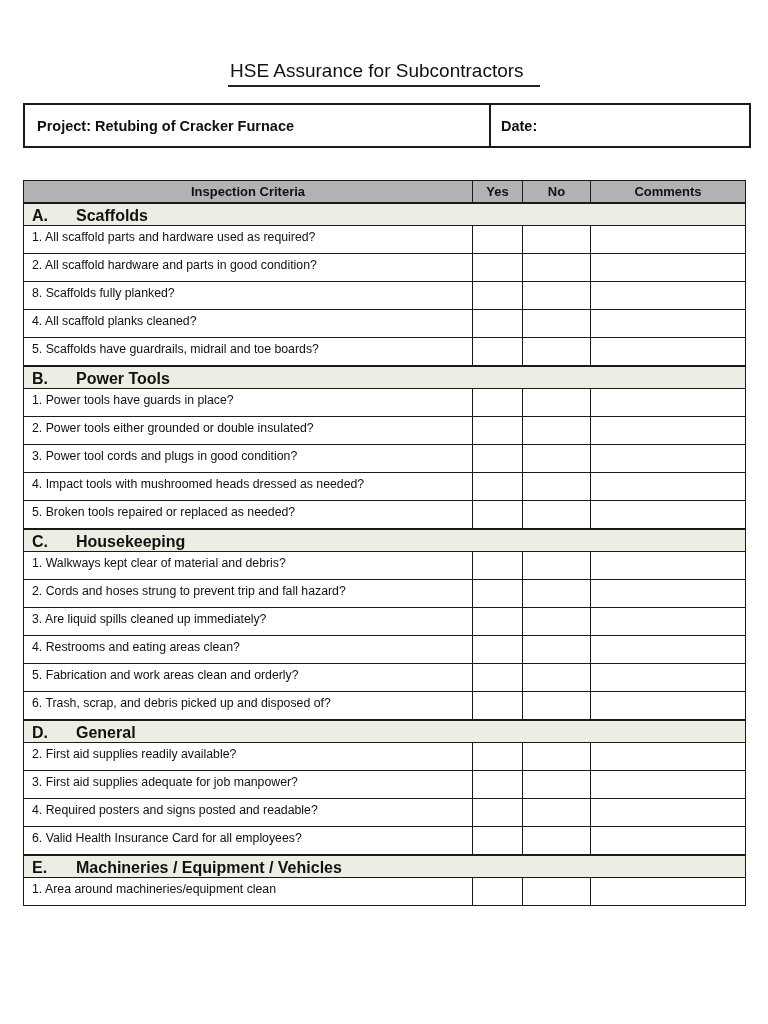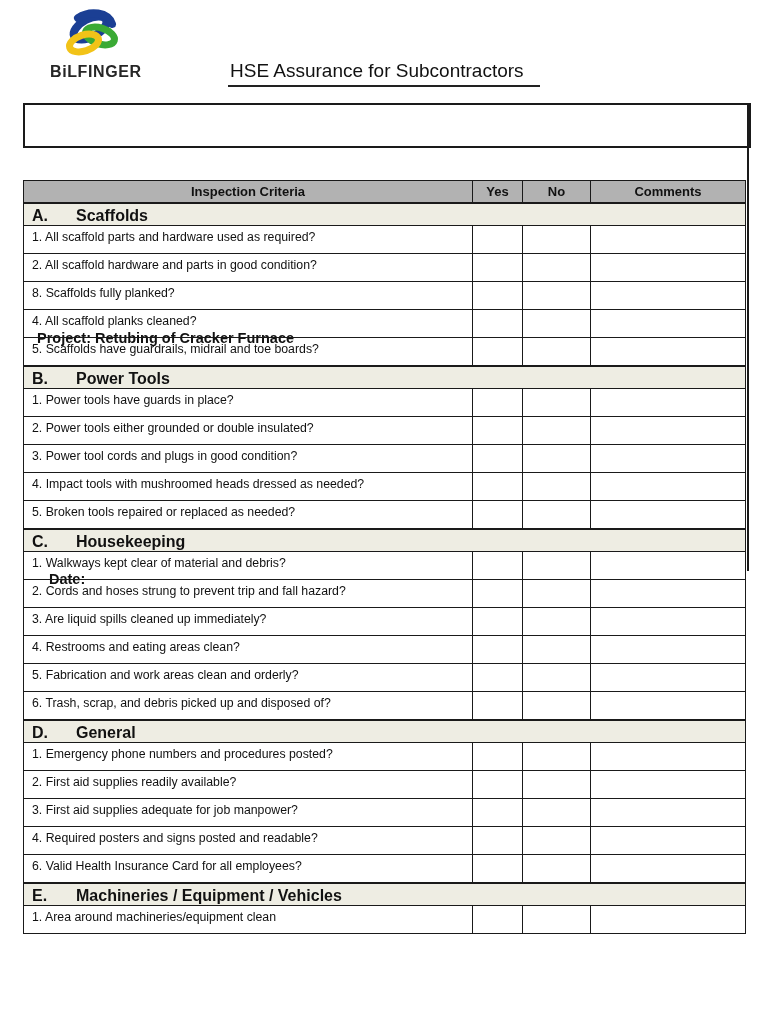--- a/index.html
+++ b/index.html
@@ -24,33 +24,32 @@
     white-space: nowrap;
   }
 
   
   .project-box {
     position: absolute; left: 23px; top: 103px;
     width: 728px; height: 45px;
     border: 2px solid #1a1a1a;
     display: flex;
     background: #fff;
-    flex-direction: column;
   }
   .project-cell {
     flex: 0 0 466px;
     border-right: 2px solid #1a1a1a;
     display: flex; align-items: center;
     padding-left: 12px;
     font-weight: bold; font-size: 14.5px;
   }
   .date-cell {
     flex: 1;
     display: flex; align-items: center;
-    padding-left: 24px;
+    padding-left: 10px;
     font-weight: bold; font-size: 14.5px;
   }
 
   
   .main-table {
     position: absolute; left: 23px; top: 180px;
     width: 722px;
     border-collapse: collapse;
     table-layout: fixed;
     padding-left: 16px;
@@ -81,29 +80,20 @@
   .section-row .sec-id { display: inline-block; width: 44px; }
   .item-row td { height: 28px; vertical-align: top; }
   .item-row td.criteria { padding: 4px 4px 0 8px; }
   .item-row td.answer { background: #fff; }
 </style>
 </head>
 <body>
 
 <div class="page">
 
-  <div class="brand-block">
-    <svg class="brand-logo" viewBox="0 0 64 54">
-      <ellipse cx="30" cy="20" rx="18" ry="9" fill="none" stroke="#1b3f94" stroke-width="8" transform="rotate(-28 30 20)"></ellipse>
-      <ellipse cx="40" cy="28" rx="15" ry="8" fill="none" stroke="#3aaa35" stroke-width="7" transform="rotate(18 40 28)"></ellipse>
-      <ellipse cx="24" cy="35" rx="15" ry="8" fill="none" stroke="#f2c318" stroke-width="7" transform="rotate(-18 24 35)"></ellipse>
-      <path d="M18 10 C 30 2, 48 4, 52 16" fill="none" stroke="#1b3f94" stroke-width="8" stroke-linecap="round"></path>
-    </svg>
-    <div class="brand-name">BiLFINGER</div>
-  </div>
 
   <div class="doc-title">HSE Assurance for Subcontractors</div>
 
   <div class="project-box">
     <div class="project-cell">Project: Retubing of Cracker Furnace</div>
     <div class="date-cell">Date:</div>
   </div>
 
   <table class="main-table">
     <colgroup>
@@ -223,26 +213,20 @@
         <tr class="item-row">
           <td class="criteria">6. Trash, scrap, and debris picked up and disposed of?</td>
           <td class="answer"></td>
           <td class="answer"></td>
           <td class="answer"></td>
         </tr>
         <tr class="section-row">
           <td colspan="4"><span class="sec-id">D.</span><span>General</span></td>
         </tr>
         <tr class="item-row">
-          <td class="criteria">1. Emergency phone numbers and procedures posted?</td>
-          <td class="answer"></td>
-          <td class="answer"></td>
-          <td class="answer"></td>
-        </tr>
-        <tr class="item-row">
           <td class="criteria">2. First aid supplies readily available?</td>
           <td class="answer"></td>
           <td class="answer"></td>
           <td class="answer"></td>
         </tr>
         <tr class="item-row">
           <td class="criteria">3. First aid supplies adequate for job manpower?</td>
           <td class="answer"></td>
           <td class="answer"></td>
           <td class="answer"></td>

